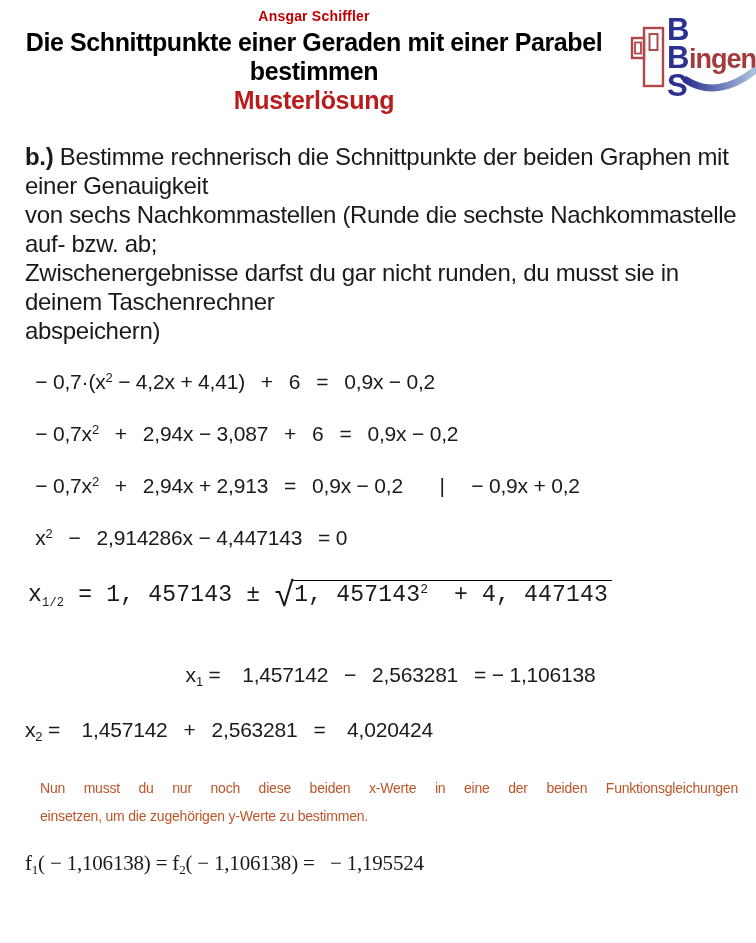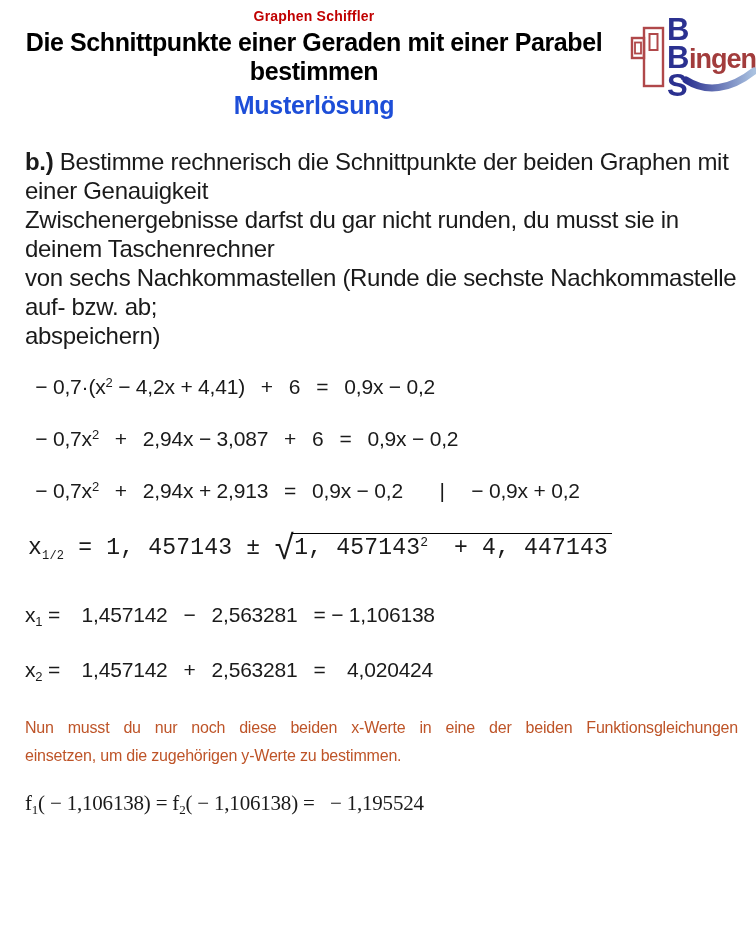--- a/index.html
+++ b/index.html
@@ -11,21 +11,21 @@
     background:#ffffff;
     font-family:"Liberation Sans", sans-serif;
     color:#1a1a1a;
     overflow:hidden;
   }
   
   .header { display:flex; align-items:flex-start; padding-top:8px; }
   .header-left { width:628px; text-align:center; }
   .author   { color:#c00000; font-weight:bold; font-size:14px; letter-spacing:0.2px; }
   .doc-title{ color:#000; font-weight:bold; font-size:25px; margin-top:4px; letter-spacing:-0.4px; }
-  .subtitle { color:#1d4ed8; font-weight:bold; font-size:25px; margin-top:5px; letter-spacing:-0.3px; }
+  .subtitle { color:#b91c1c; font-weight:bold; font-size:25px; letter-spacing:-0.3px; }
   .logo-box { width:128px; height:88px; margin-top:2px; }
   .logo-letter { font-family:"Liberation Sans",sans-serif; font-weight:bold; fill:#2b3190; font-size:31px; }
   .logo-town   { font-family:"Liberation Sans",sans-serif; font-weight:bold; fill:#a23c3c; font-size:27px; letter-spacing:-1px; }
   
   .intro { margin:27px 18px 0 25px; font-size:24px; line-height:29px; letter-spacing:-0.3px; }
   .intro .bold { font-weight:bold; }
   
   .eq { margin-left:25px; font-size:21px; line-height:31px; letter-spacing:-0.2px; white-space:nowrap; }
   .eq sup { font-size:13px; vertical-align:7px; }
   .eq sub { font-size:13px; vertical-align:-4px; }
@@ -35,35 +35,35 @@
     margin-left:28px;
   }
   .eq-serif sub { font-size:12px; vertical-align:-5px; }
   .eq-serif sup { font-size:13px; vertical-align:8px; }
   .rootsign { font-size:1.5em; font-weight:normal; vertical-align:-0.14em; margin-right:-3px; }
   .vinc { border-top:1.6px solid #000; padding:1px 4px 0 2px; }
   .mt-b { margin-top:17px; }
   .mt-c { margin-top:20px; }
   .eq7  { margin-top:22px; }
   .eq8  { margin-top:26px; }
-  .eq9  { margin-top:28px; }
+  .eq9  { margin-top:41px;text-align:center; }
   
-  .note { margin:22px 18px 0 25px; color:#be5428; font-size:16px; line-height:28px; letter-spacing:-0.2px; }
+  .note { margin:22px 18px 0 40px; color:#be5428; font-size:14px; line-height:28px; letter-spacing:-0.2px; }
   .note .justified { text-align:justify; text-align-last:justify; }
   
   .fline { margin-top:18px;font-family:Liberation Serif, serif; }
 </style>
 </head>
 <body>
 
 <div class="page">
 
   <div class="header">
     <div class="header-left">
-      <div class="author">Graphen Schiffler</div>
+      <div class="author">Ansgar Schiffler</div>
       <div class="doc-title">Die Schnittpunkte einer Geraden mit einer Parabel bestimmen</div>
       <div class="subtitle">Musterlösung</div>
     </div>
     <div>
       <svg class="logo-box" viewBox="0 0 128 88">
         <defs>
           <linearGradient id="swoosh-grad" x1="0" y1="0" x2="1" y2="0">
             <stop offset="0" stop-color="#2b3190"></stop>
             <stop offset="1" stop-color="#aac2e0"></stop>
           </linearGradient>
@@ -81,28 +81,29 @@
         <text x="61" y="58" class="logo-town">ingen</text>
         <text x="39" y="86" class="logo-letter">S</text>
 
         <path d="M 58 70 C 78 83 102 80 126 61" fill="none" stroke="url(#swoosh-grad)" stroke-width="7" stroke-linecap="round"></path>
       </svg>
     </div>
   </div>
 
   <div class="intro">
     <div><span class="bold">b.)</span><span> Bestimme rechnerisch die Schnittpunkte der beiden Graphen mit einer Genauigkeit</span></div>
+    <div>von sechs Nachkommastellen (Runde die sechste Nachkommastelle auf- bzw. ab;</div>
     <div>Zwischenergebnisse darfst du gar nicht runden, du musst sie in deinem Taschenrechner</div>
-    <div>von sechs Nachkommastellen (Runde die sechste Nachkommastelle auf- bzw. ab;</div>
     <div>abspeichern)</div>
   </div>
 
   <div class="eq mt-b"> − 0,7·(x<sup>2</sup> − 4,2x + 4,41)  +  6  =  0,9x − 0,2</div>
   <div class="eq mt-b"> − 0,7x<sup>2</sup>  +  2,94x − 3,087  +  6  =  0,9x − 0,2</div>
   <div class="eq mt-b"> − 0,7x<sup>2</sup>  +  2,94x + 2,913  =  0,9x − 0,2   |  − 0,9x + 0,2</div>
+  <div class="eq mt-b"> x<sup>2</sup>  −  2,914286x − 4,447143  = 0</div>
   <div class="eq eq-serif eq7">x<sub>1/2</sub> = 1, 457143 ± <span class="rootsign">√</span><span class="vinc">1, 457143<sup>2</sup>  + 4, 447143</span></div>
   <div class="eq eq9">x<sub>1</sub> =   1,457142  −  2,563281  = − 1,106138</div>
   <div class="eq mt-b">x<sub>2</sub> =   1,457142  +  2,563281  =   4,020424</div>
 
   <div class="note">
     <div class="justified">Nun musst du nur noch diese beiden x-Werte in eine der beiden Funktionsgleichungen</div>
     <div>einsetzen, um die zugehörigen y-Werte zu bestimmen.</div>
   </div>
 
   <div class="eq fline">f<sub>1</sub>( − 1,106138) = f<sub>2</sub>( − 1,106138) =  − 1,195524</div>

